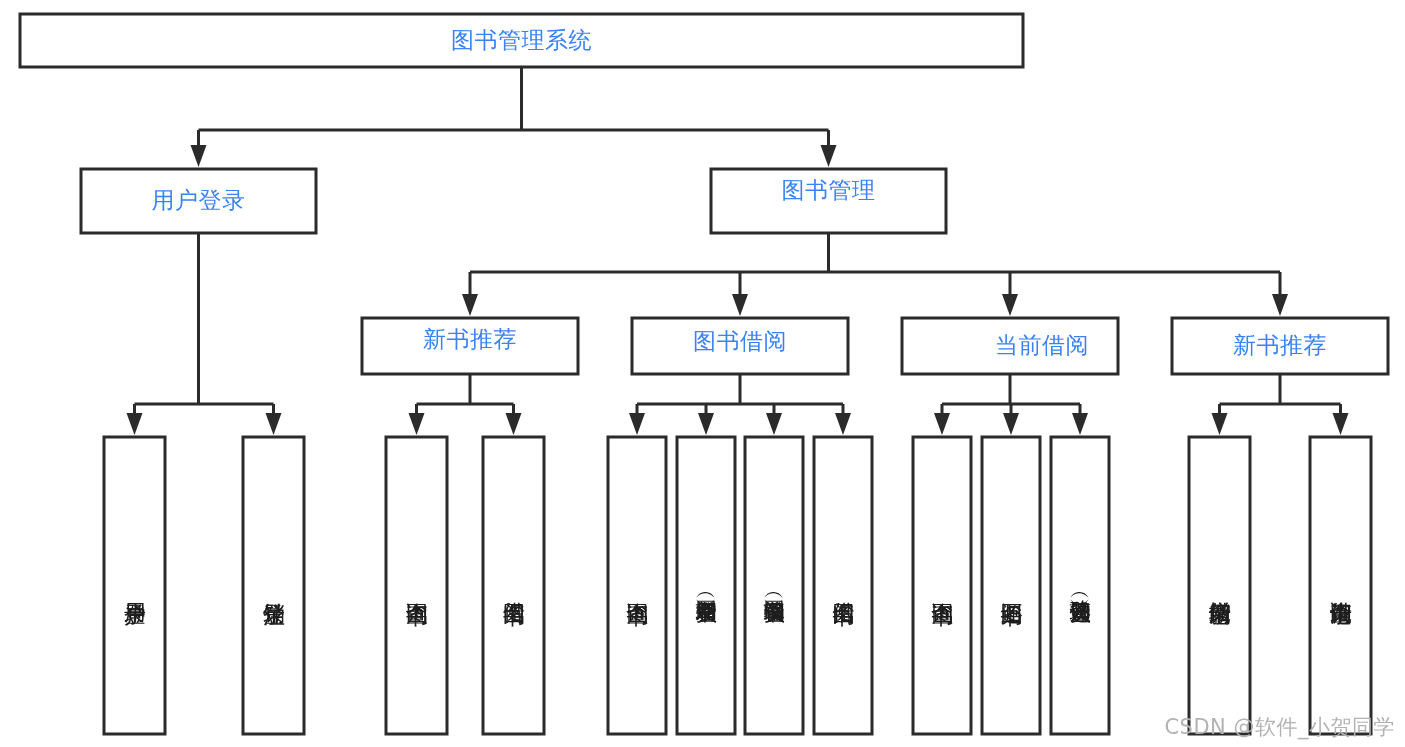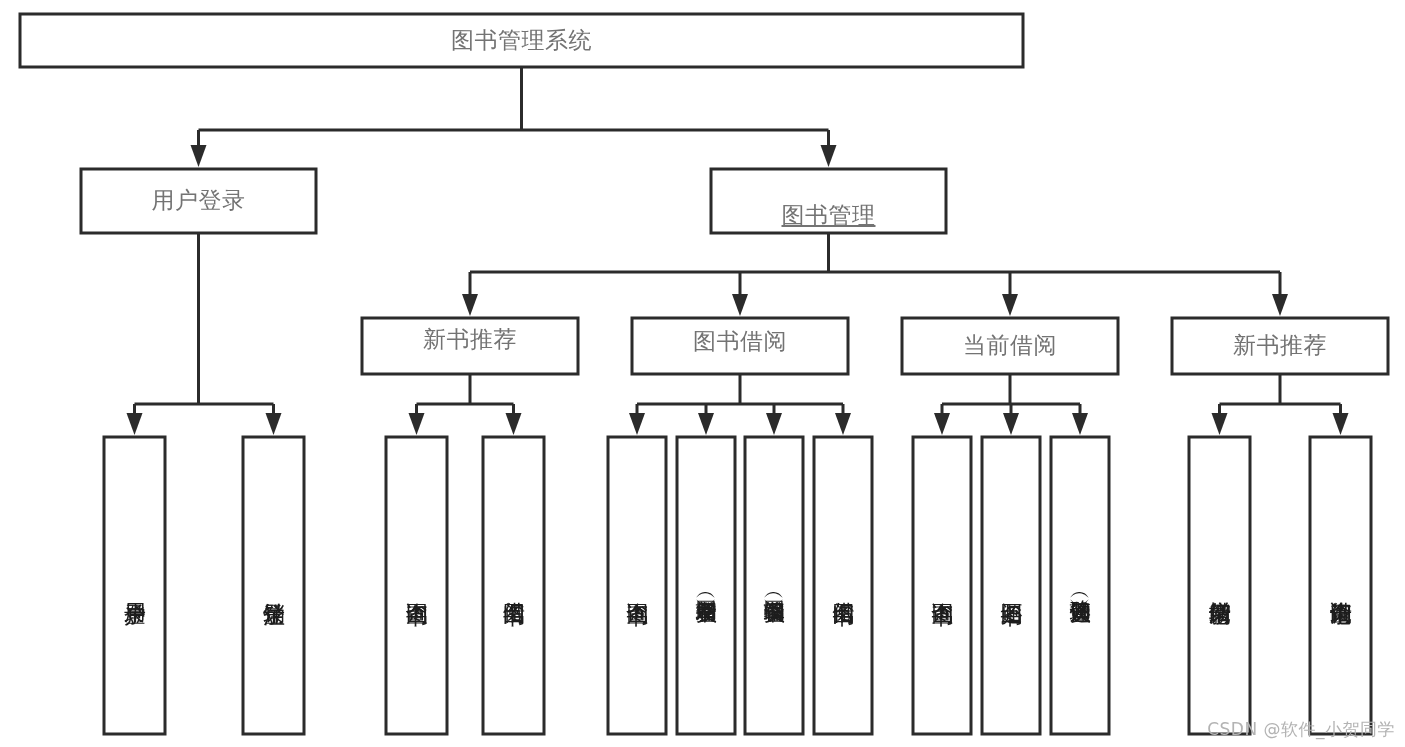--- a/index.html
+++ b/index.html
@@ -41,21 +41,21 @@
   }
   .arrow-head {
     fill: #2b2b2b;
     stroke: none;
   }
   .node-label-h {
     position: absolute;
     display: flex;
     align-items: center;
     justify-content: center;
-    color: #737373;
+    color: #3b82f6;
     font-size: 23px;
     line-height: 1.1;
     letter-spacing: 0.5px;
     white-space: nowrap;
     pointer-events: none;
   }
   .node-label-v {
     position: absolute;
     display: flex;
     align-items: center;
@@ -66,21 +66,21 @@
     letter-spacing: 0.5px;
     writing-mode: vertical-rl;
     text-orientation: upright;
     pointer-events: none;
     text-align: center;
   }
   .watermark {
     position: absolute;
     right: 10px;
     bottom: 6px;
-    font-size: 17px;
+    font-size: 21px;
     color: #b3b3b3;
     letter-spacing: 0.5px;
     white-space: nowrap;
     pointer-events: none;
   }
 </style>
 </head>
 <body>
 
 <div id="diagram-root">
@@ -158,24 +158,24 @@
         <rect x="913" y="437" width="58" height="297" class="node-box"></rect>
         <rect x="982" y="437" width="58" height="297" class="node-box"></rect>
         <rect x="1051" y="437" width="58" height="297" class="node-box"></rect>
         <rect x="1189" y="437" width="61" height="297" class="node-box"></rect>
         <rect x="1310" y="437" width="61" height="297" class="node-box"></rect>
       </g>
   </svg>
   <div id="labels-layer">
       <div class="node-label-h" style="left: 20px; top: 14px; width: 1003px; height: 53px;">图书管理系统</div>
       <div class="node-label-h" style="left: 81px; top: 169px; width: 235px; height: 64px;">用户登录</div>
-      <div class="node-label-h" style="left: 711px; top: 184px; width: 235px; height: 64px; text-decoration: underline;">图书管理</div>
+      <div class="node-label-h" style="left: 711px; top: 159px; width: 235px; height: 64px;">图书管理</div>
       <div class="node-label-h" style="left: 362px; top: 318px; width: 216px; height: 44px;">新书推荐</div>
       <div class="node-label-h" style="left: 632px; top: 318px; width: 216px; height: 48px;">图书借阅</div>
-      <div class="node-label-h" style="left: 902px; top: 318px; width: 216px; height: 56px;">当前借阅</div>
+      <div class="node-label-h" style="left: 902px; top: 318px; width: 216px; height: 56px; padding-left: 32px;">当前借阅</div>
       <div class="node-label-h" style="left: 1172px; top: 318px; width: 216px; height: 56px;">新书推荐</div>
       <div class="node-label-v" style="left: 104px; top: 437px; width: 61px; height: 297px;">用户登录</div>
       <div class="node-label-v" style="left: 243px; top: 437px; width: 61px; height: 297px;">注销登录</div>
       <div class="node-label-v" style="left: 386px; top: 437px; width: 61px; height: 297px;">查询图书</div>
       <div class="node-label-v" style="left: 483px; top: 437px; width: 61px; height: 297px;">借阅图书</div>
       <div class="node-label-v" style="left: 608px; top: 437px; width: 58px; height: 297px;">查询图书</div>
       <div class="node-label-v" style="left: 677px; top: 437px; width: 58px; height: 297px; font-size: 21px; line-height: 1.16;">新增图书（管理员）</div>
       <div class="node-label-v" style="left: 745px; top: 437px; width: 58px; height: 297px; font-size: 21px; line-height: 1.16;">编辑图书（管理员）</div>
       <div class="node-label-v" style="left: 814px; top: 437px; width: 58px; height: 297px;">借阅图书</div>
       <div class="node-label-v" style="left: 913px; top: 437px; width: 58px; height: 297px;">查询图书</div>

